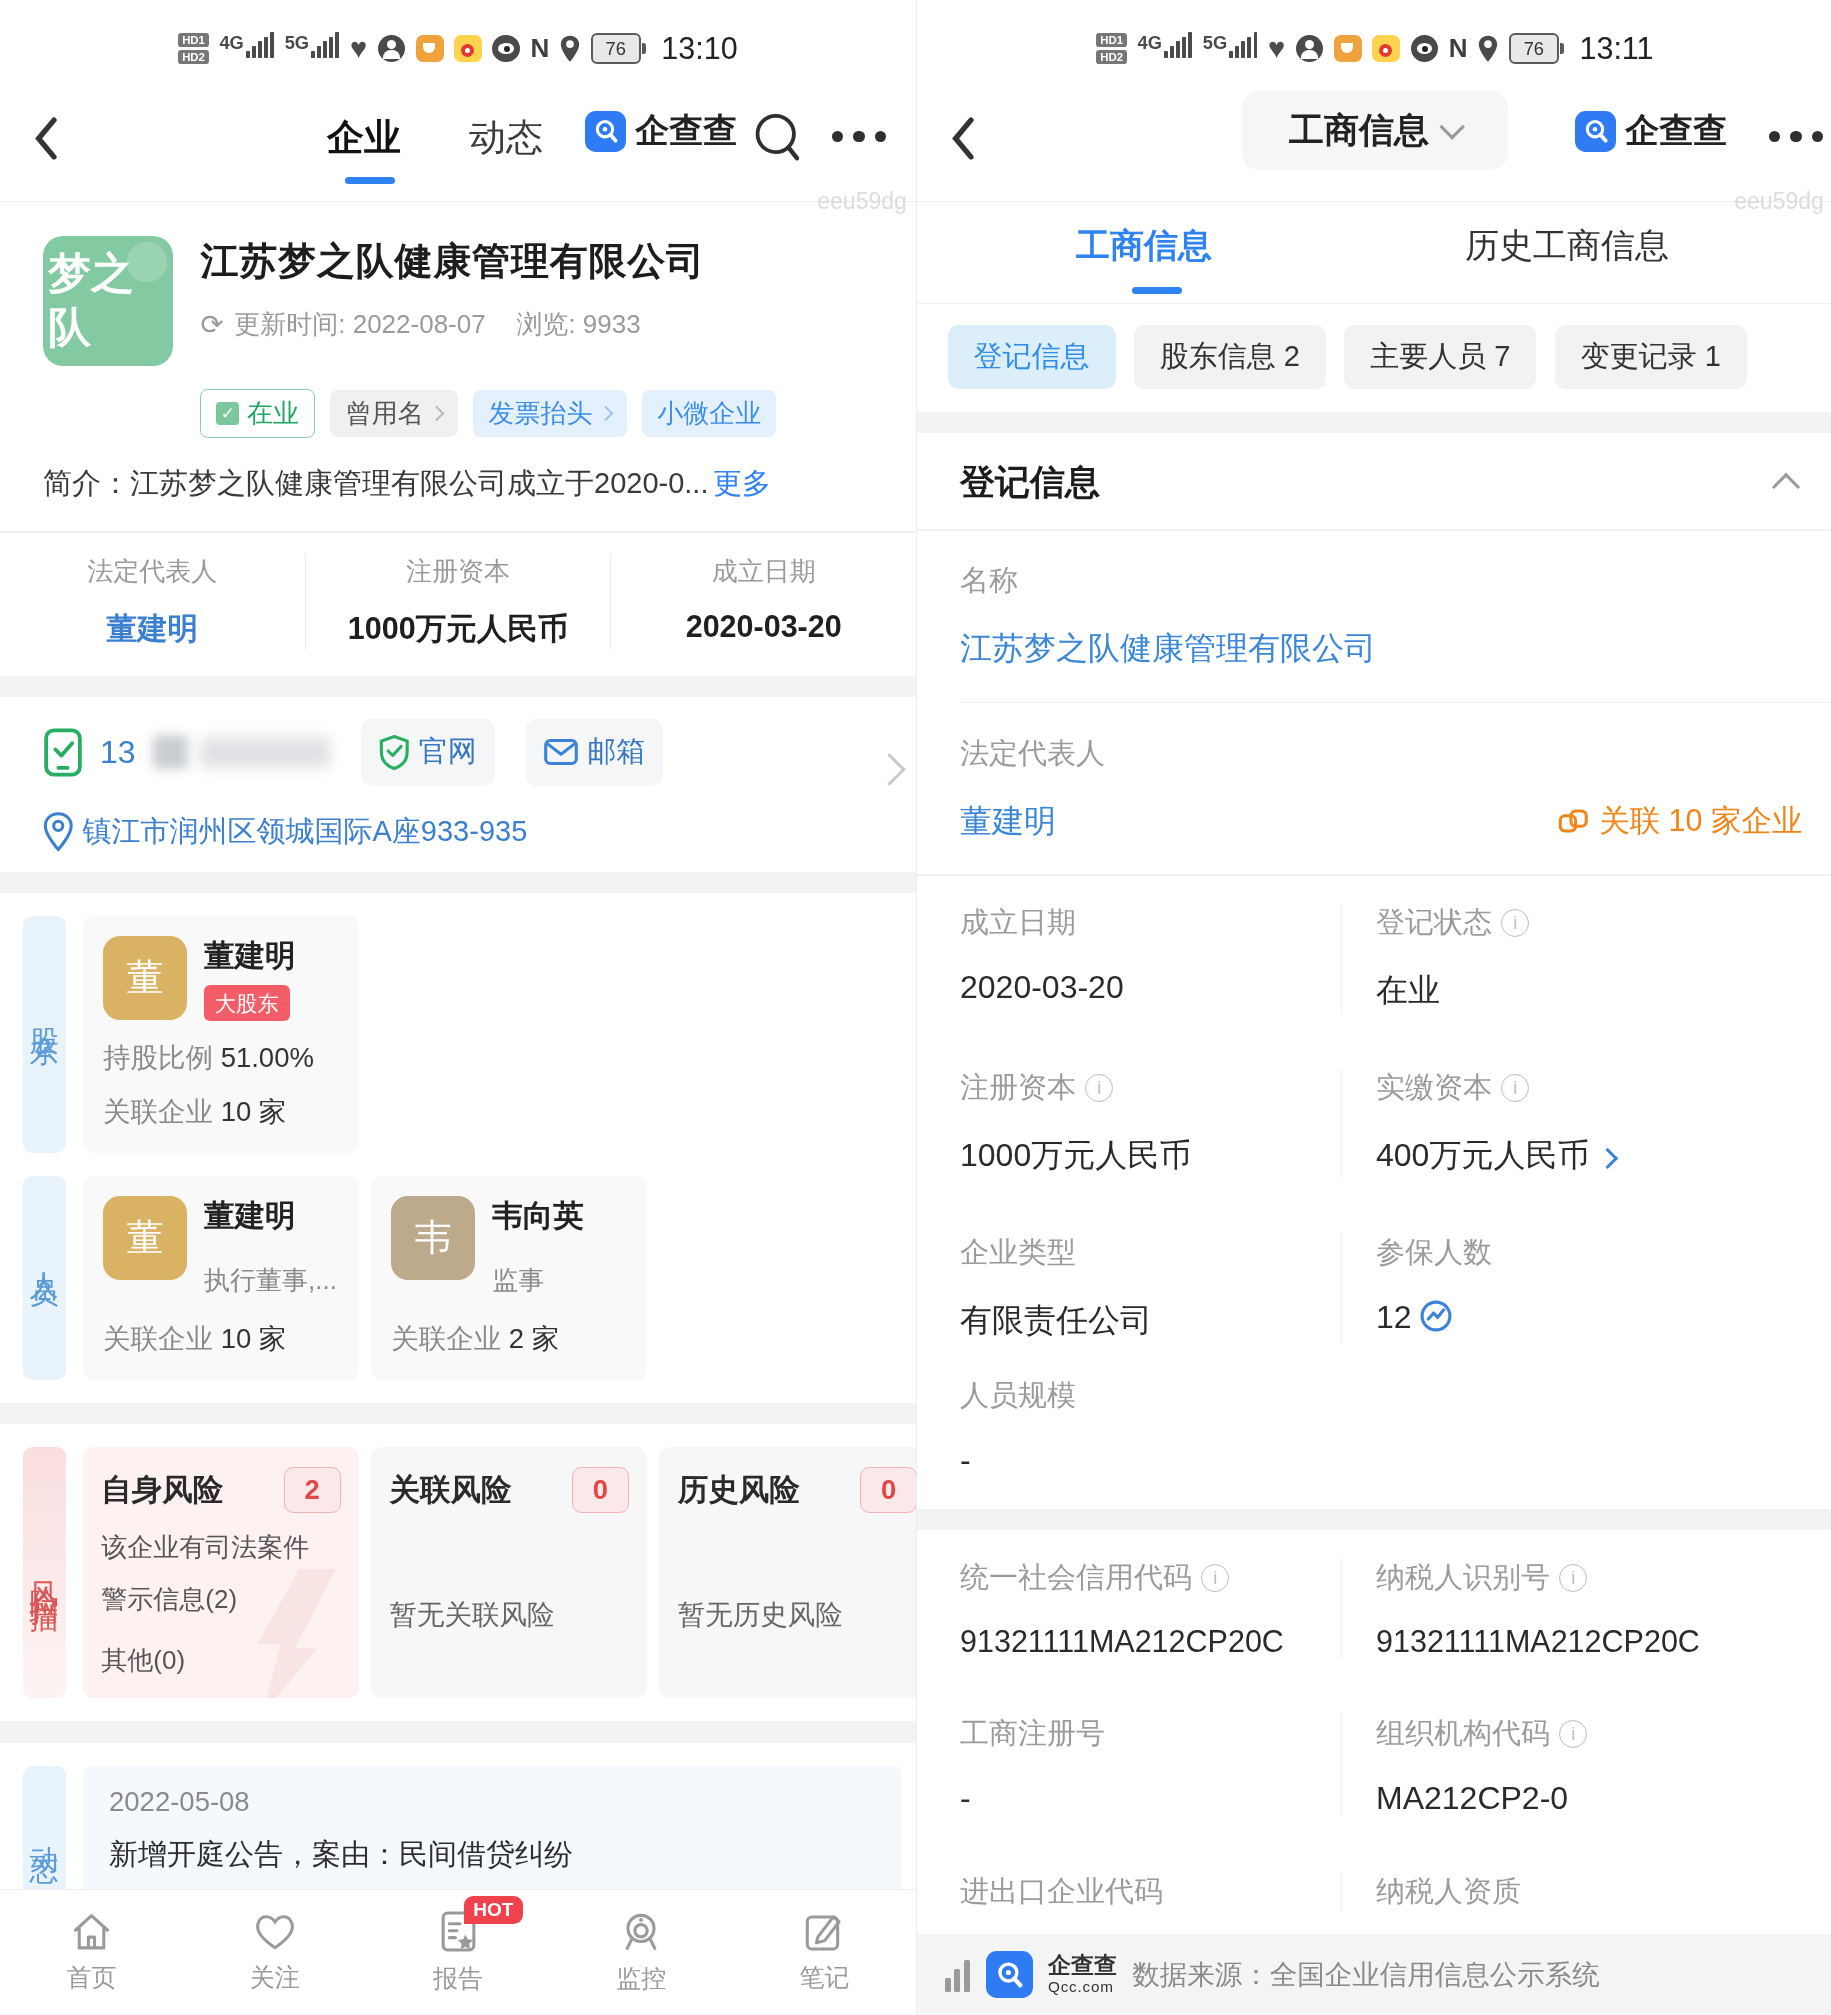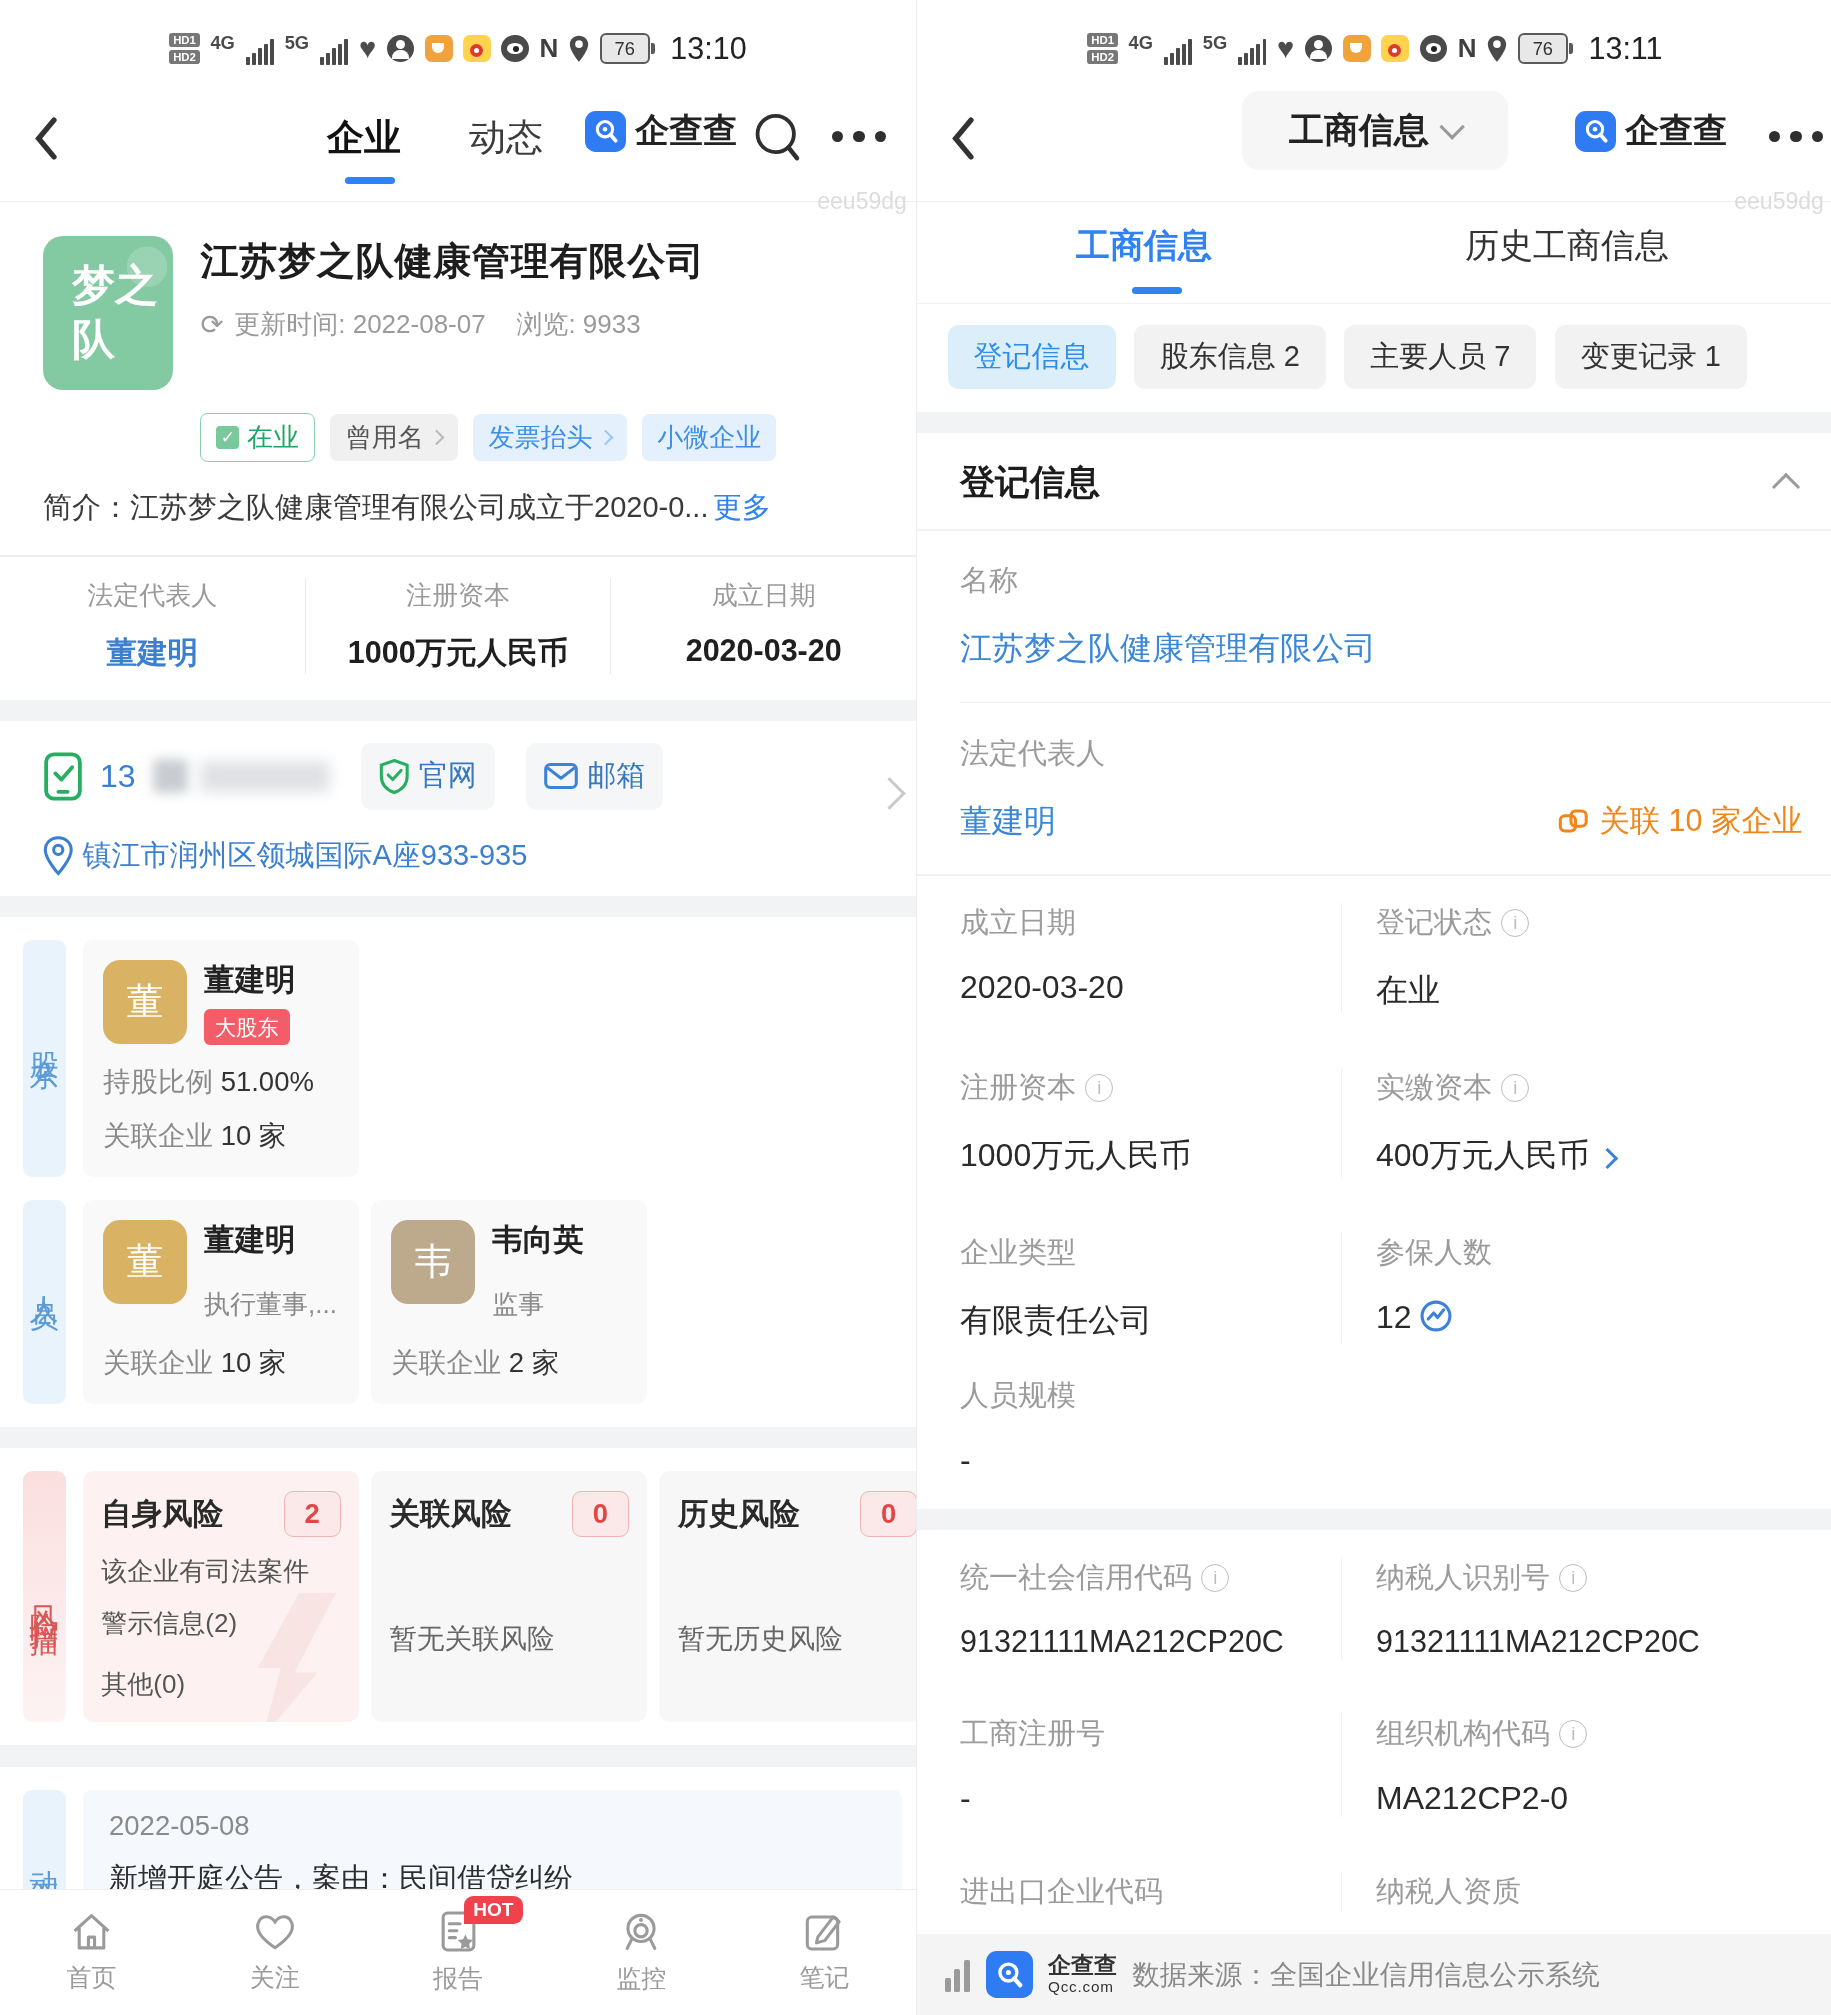--- a/index.html
+++ b/index.html
@@ -6,21 +6,21 @@
   #app{position:relative;width:1832px;height:2015px;background:#fff;overflow:hidden;
        font-family:"Liberation Sans",sans-serif;color:#2b2b2b;}
   .screen{position:absolute;top:0;width:916px;height:2015px;background:#fff;overflow:hidden;}
   #screen-left{left:0;}
   #screen-right{left:916px;border-left:0.8px solid #ececec;}
 
   
   .sb{height:76px;display:flex;align-items:center;justify-content:center;gap:10.7px;padding-top:10.7px;color:#4a4a4a;}
   .sb .hdstack{display:flex;flex-direction:column;gap:3.1px;}
   .sb .hdbox{background:#777;color:#fff;font-size:11.4px;font-weight:bold;border-radius:3.1px;padding:0.8px 3.8px;line-height:1.1;}
-  .sb .net{display:flex;align-items:flex-end;gap:11px;}
+  .sb .net{display:flex;gap:2px;}
   .sb .nettxt{font-size:18.3px;font-weight:bold;margin-bottom:10.7px;}
   .bars{display:flex;align-items:flex-end;gap:2.3px;height:26px;}
   .bars i{display:block;width:3.8px;background:#4a4a4a;border-radius:0.8px;}
   .heart{font-size:29px;line-height:1;color:#4c4c4c;}
   .dotapp{width:27.5px;height:27.5px;border-radius:6.9px;position:relative;flex:none;}
   .dk{background:#4a4a4a;border-radius:50%;width:27.5px;height:27.5px;position:relative;}
   .dk .white{position:absolute;left:6.1px;top:8.4px;width:15.3px;height:10.7px;background:#fff;border-radius:50%;}
   .dk .pupil{position:absolute;left:11.4px;top:10.7px;width:6.1px;height:6.1px;background:#222;border-radius:50%;}
   .person{background:#4a4a4a;border-radius:50%;width:27.5px;height:27.5px;position:relative;}
   .person:before{content:"";position:absolute;left:9.2px;top:5.3px;width:9.2px;height:9.2px;background:#fff;border-radius:50%;}
@@ -56,22 +56,22 @@
 
   
   .rn-pill{position:absolute;left:325px;top:4.6px;width:266px;height:79px;background:#f6f6f6;border-radius:17px;display:flex;align-items:center;justify-content:center;gap:13.7px;}
   .rn-title{font-size:35px;font-weight:bold;color:#222;}
   .chev-down{width:15.3px;height:15.3px;border-right:3.8px solid #9a9a9a;border-bottom:3.8px solid #9a9a9a;transform:rotate(45deg);margin-top:-7.6px;}
   .rn-logo{position:absolute;left:658px;top:21.4px;display:flex;align-items:center;gap:9.2px;}
   .rn-dots{position:absolute;left:852px;top:44px;}
 
   
   .company{display:flex;gap:27.5px;padding:34px 0 0 43px;}
-  .clogo{width:130px;height:154px;border-radius:20px;background:#83c9a2;color:#fff;flex:none;
-         display:flex;flex-direction:column;justify-content:center;padding-left:29px;box-sizing:border-box;
+  .clogo{width:130px;height:130px;border-radius:20px;background:#83c9a2;color:#fff;flex:none;
+         display:flex;flex-direction:column;justify-content:center;padding-left:5px;box-sizing:border-box;
          font-size:43px;font-weight:bold;line-height:1.25;
          background-image:radial-gradient(circle at 80% 20%, rgba(255,255,255,.18) 0 20px, transparent 20.6px);}
   .cname{font-size:38px;font-weight:bold;color:#1d1d1d;letter-spacing:0.8px;}
   .cmeta{display:flex;align-items:center;gap:10.7px;margin-top:20px;color:#9a9a9a;font-size:26px;}
   .refresh{font-size:27.5px;color:#9a9a9a;}
   .cmeta .views{margin-left:20px;}
   .tags{display:flex;gap:15.3px;margin:23px 0 0 200px;align-items:center;}
   .tag{height:47px;display:inline-flex;align-items:center;gap:7.6px;padding:0 15.3px;border-radius:7.6px;font-size:26px;white-space:nowrap;}
   .tag-active{border:1.5px solid #86cfab;color:#1fa864;background:#fff;}
   .tag-active .flag{width:23px;height:23px;background:#7bc89c;border-radius:3.8px;color:#fff;font-size:17px;display:flex;align-items:center;justify-content:center;}

